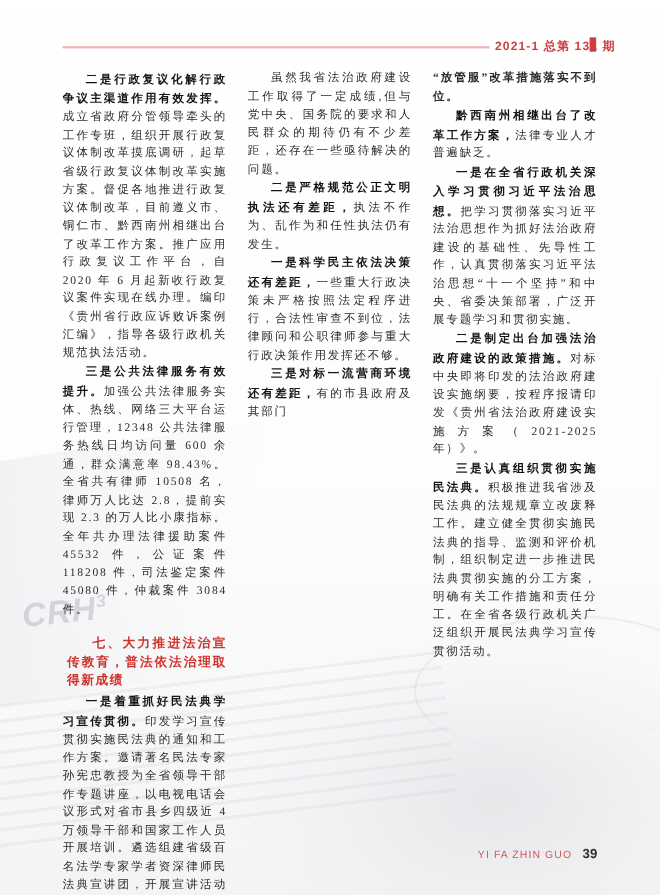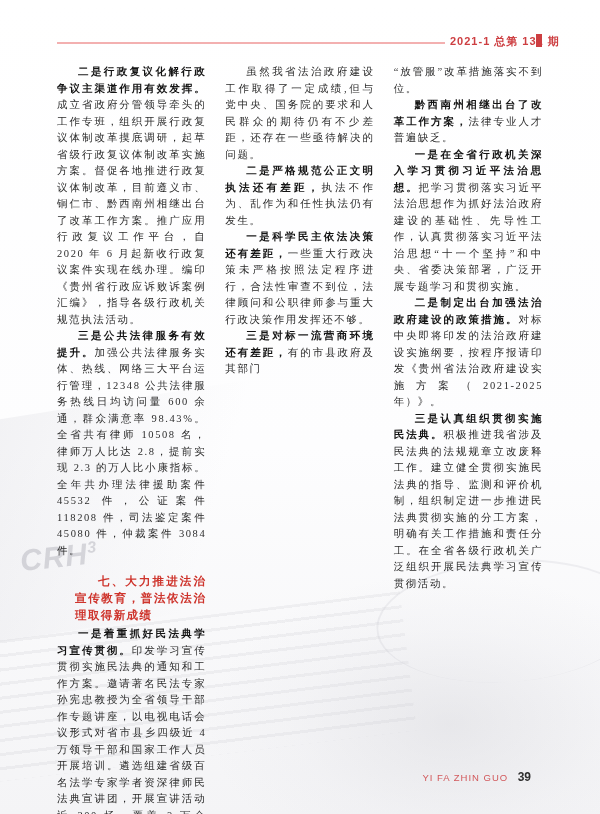--- a/index.html
+++ b/index.html
@@ -47,33 +47,33 @@
   
   .columns{
     position:absolute;left:57px;top:64px;width:486px;z-index:2;
     display:flex;gap:19px;
   }
   .col{flex:1 1 0;min-width:0;}
   .para{
     margin:0;text-indent:2em;text-align:justify;
     font-size:10.5px;line-height:16.5px;letter-spacing:1.6px;color:#2b2b2b;
   }
-  .para.cont{text-indent:0;}
+  .para.cont{text-indent:0;font-weight:bold;}
   .lead{
-    font-family:Liberation Mono, monospace;font-weight:700;color:#141414;
+    font-family:Liberation Sans, sans-serif;font-weight:700;color:#141414;
     letter-spacing:1.6px;
   }
   .heading-red{
-    margin:14px 0 2px 18px;text-indent:2em;text-align:justify;
+    margin:14px 0 2px 4px;text-indent:2em;text-align:justify;
     font-family:"Liberation Sans",sans-serif;font-weight:700;
     font-size:11.5px;line-height:17px;letter-spacing:1.4px;color:#ce342c;
   }
   
   .footer{
-    position:absolute;right:69px;top:767px;z-index:2;white-space:nowrap;
+    position:absolute;right:57px;top:767px;z-index:2;white-space:nowrap;
     font-family:"Liberation Sans",sans-serif;
   }
   .journal-name{font-size:9.5px;letter-spacing:1px;color:#d2585b;}
   .page-number{font-size:12px;font-weight:700;color:#2f2f2f;margin-left:5px;}
 </style>
 </head>
 <body>
 
 <div class="bg-art">
   <div class="nose-band"></div>

